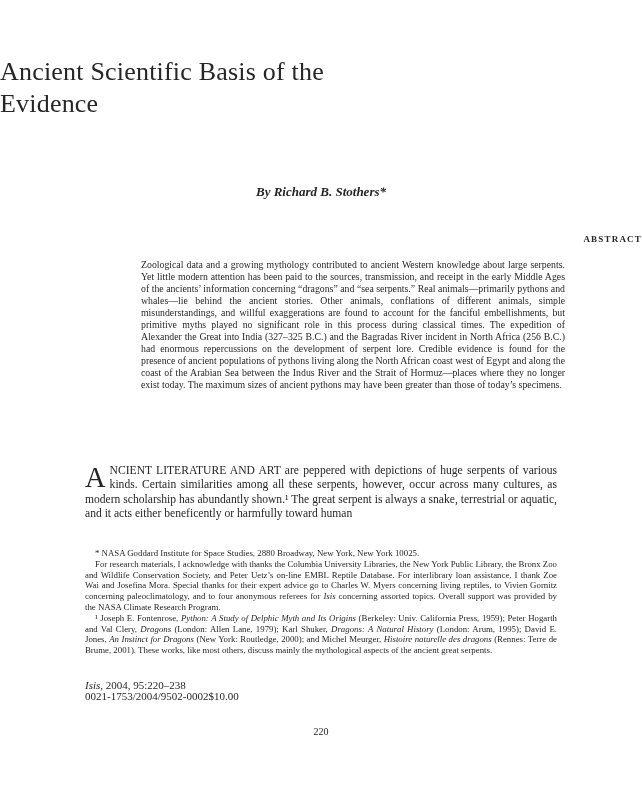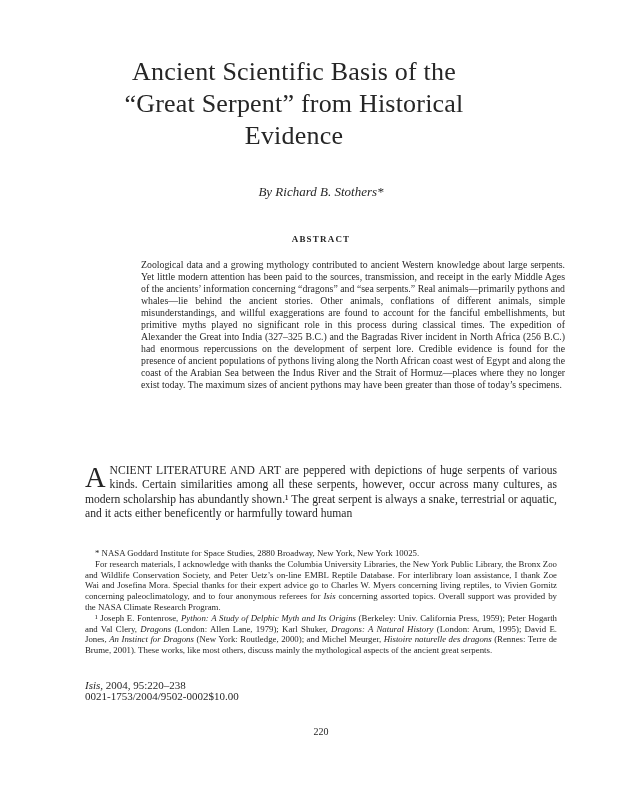--- a/index.html
+++ b/index.html
@@ -6,34 +6,33 @@
   .page{
     position:relative;
     width:642px;height:792px;
     background:#ffffff;
     font-family:"Liberation Serif","DejaVu Serif",serif;
     color:#1f1f1f;
     overflow:hidden;
   }
   .title-block{
     position:absolute;top:56px;left:0;width:588px;
-    text-align:center;
     font-size:26px;line-height:32px;
     letter-spacing:0.2px;
     color:#262626;
   }
   .byline{
     position:absolute;top:184px;left:0;width:642px;
     text-align:center;
-    font-size:13px;font-weight:normal;font-style:italic;
+    font-size:13px;font-weight:bold;font-style:italic;
     color:#262626;
   }
   .abstract-heading{
     position:absolute;top:234px;left:0;width:642px;
-    text-align:center;
+    text-align:right;
     font-size:9px;font-weight:bold;letter-spacing:1.2px;
     color:#262626;
   }
   .abstract-text{
     position:absolute;top:259px;left:109px;width:424px;
     font-size:9.8px;line-height:12px;
     text-align:justify;
     color:#262626;
     margin-left:32px;
   }
@@ -70,21 +69,20 @@
     color:#262626;
   }
 </style>
 </head>
 <body>
 
 <div class="page">
 
   <div class="title-block">
     <div>Ancient Scientific Basis of the</div>
-    <div>“Great Serpent” from Historical</div>
     <div>Evidence</div>
   </div>
 
   <div class="byline">By Richard B. Stothers*</div>
 
   <div class="abstract-heading">ABSTRACT</div>
 
   <div class="abstract-text">Zoological data and a growing mythology contributed to ancient Western knowledge about large serpents. Yet little modern attention has been paid to the sources, transmission, and receipt in the early Middle Ages of the ancients’ information concerning “dragons” and “sea serpents.” Real animals—primarily pythons and whales—lie behind the ancient stories. Other animals, conflations of different animals, simple misunderstandings, and willful exaggerations are found to account for the fanciful embellishments, but primitive myths played no significant role in this process during classical times. The expedition of Alexander the Great into India (327–325 B.C.) and the Bagradas River incident in North Africa (256 B.C.) had enormous repercussions on the development of serpent lore. Credible evidence is found for the presence of ancient populations of pythons living along the North African coast west of Egypt and along the coast of the Arabian Sea between the Indus River and the Strait of Hormuz—places where they no longer exist today. The maximum sizes of ancient pythons may have been greater than those of today’s specimens.</div>
 
   <p class="body-par">

